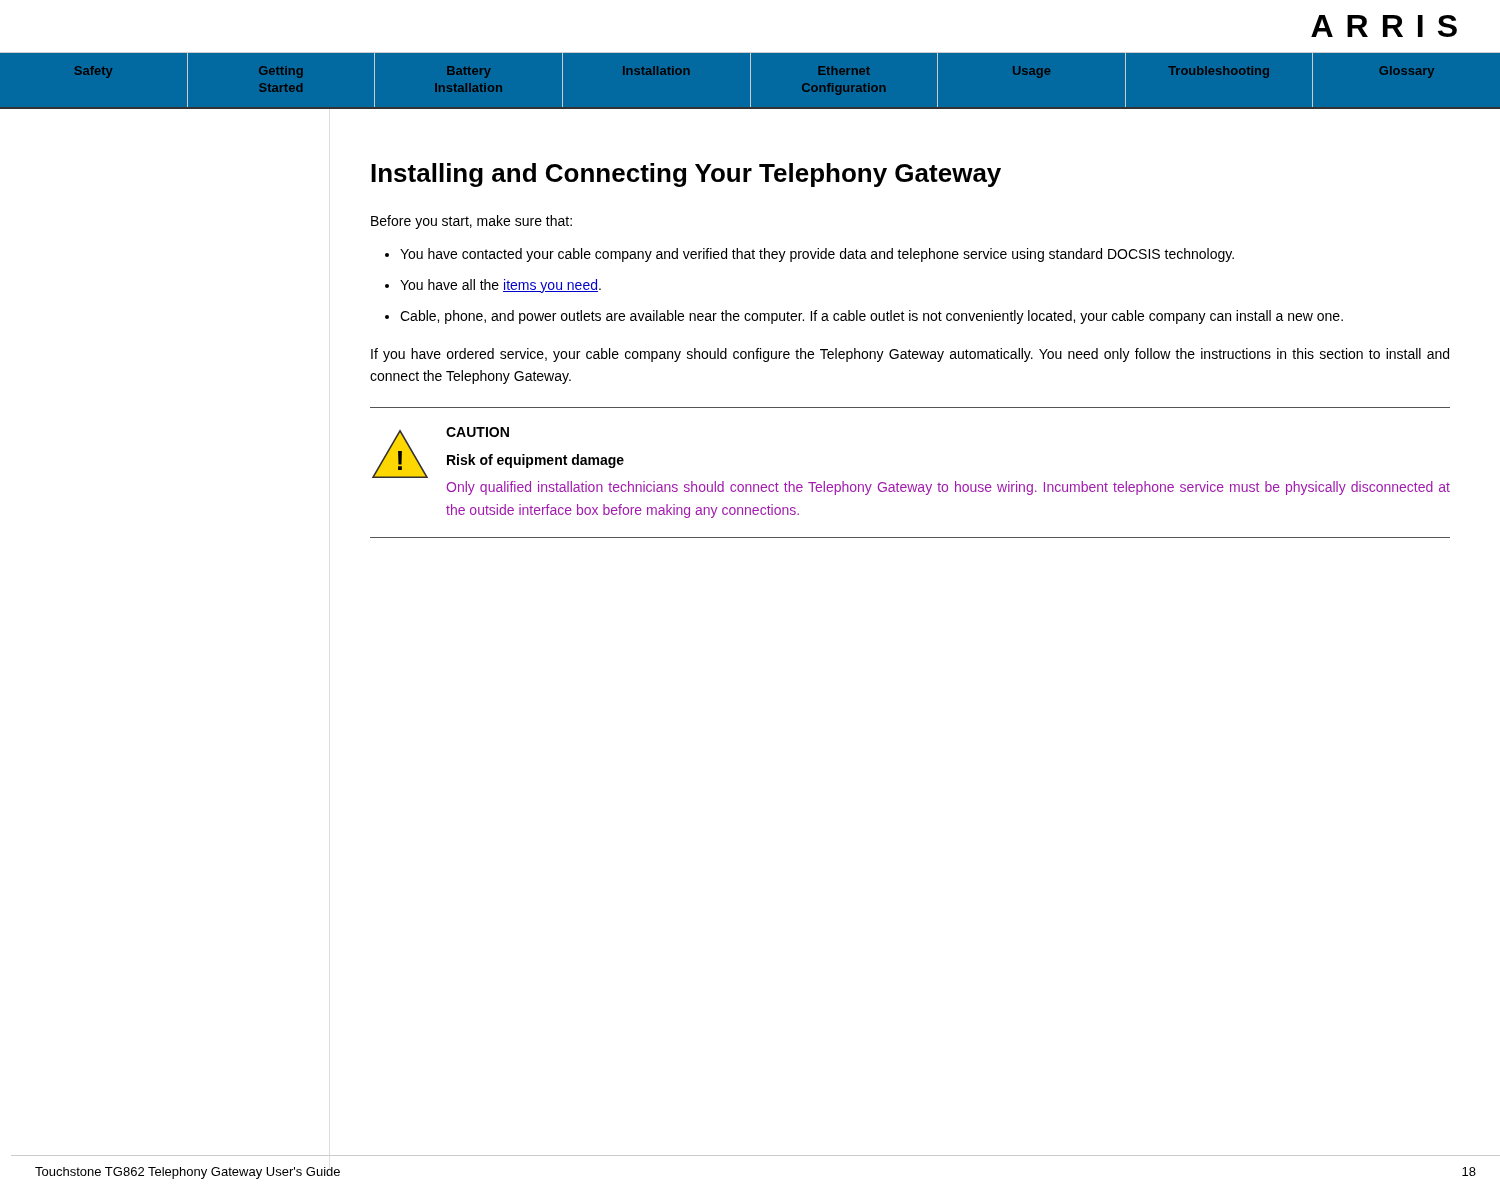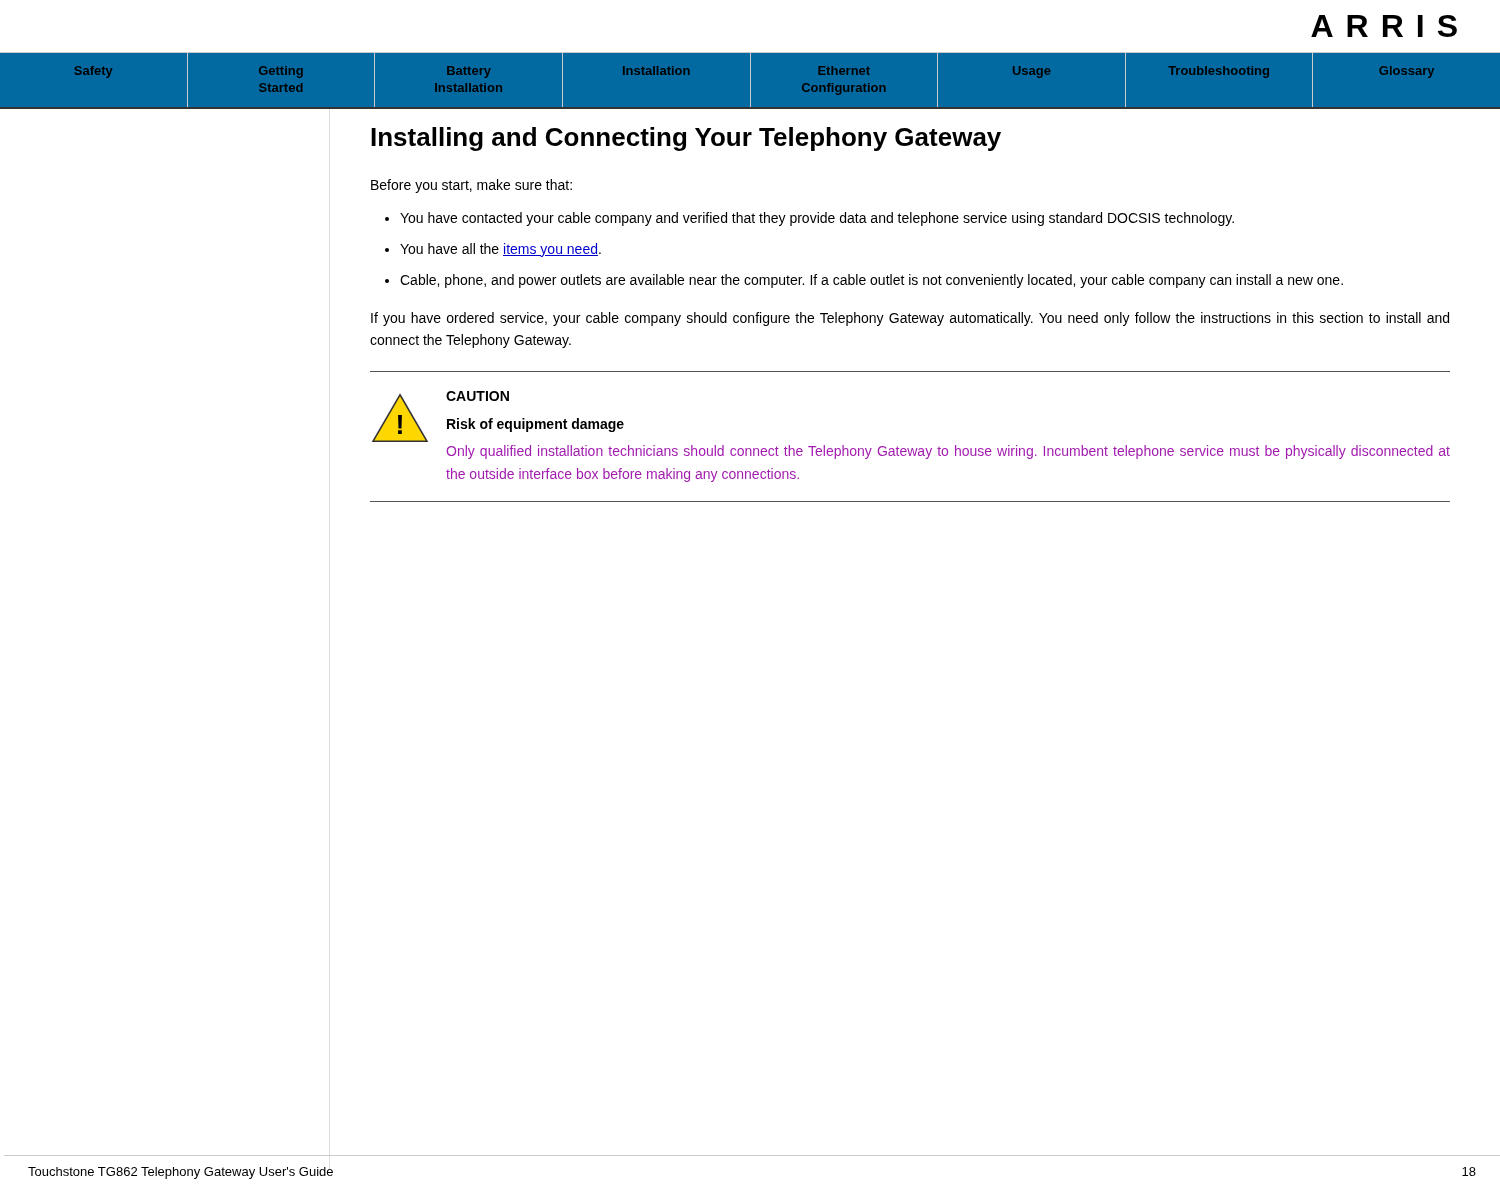--- a/index.html
+++ b/index.html
@@ -53,21 +53,21 @@
       min-height: 1060px;
     }
     .left-panel {
       width: 330px;
       min-height: 1060px;
       border-right: 1px solid #ddd;
       background: #fff;
     }
     .content-area {
       flex: 1;
-      padding: 12px 50px 30px 40px;
+      padding: 48px 50px 30px 40px;
     }
 
     
     .page-title {
       font-size: 26px;
       font-weight: bold;
       color: #000;
       margin-bottom: 20px;
       line-height: 1.3;
     }
@@ -140,21 +140,21 @@
     
     .warning-triangle {
       width: 60px;
       height: 60px;
     }
 
     
     .footer {
       position: absolute;
       bottom: 20px;
-      left: 4px;
+      left: 11px;
       right: 0;
       display: flex;
       justify-content: space-between;
       padding: 0 24px;
       font-size: 13px;
       color: #000;
       border-top: 1px solid #ccc;
       padding-top: 8px;
     }
   </style>

